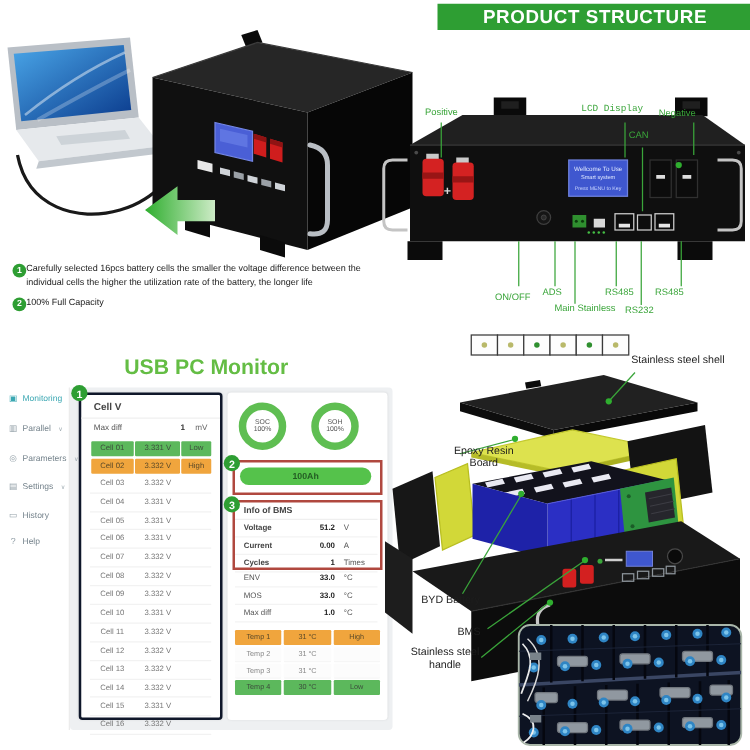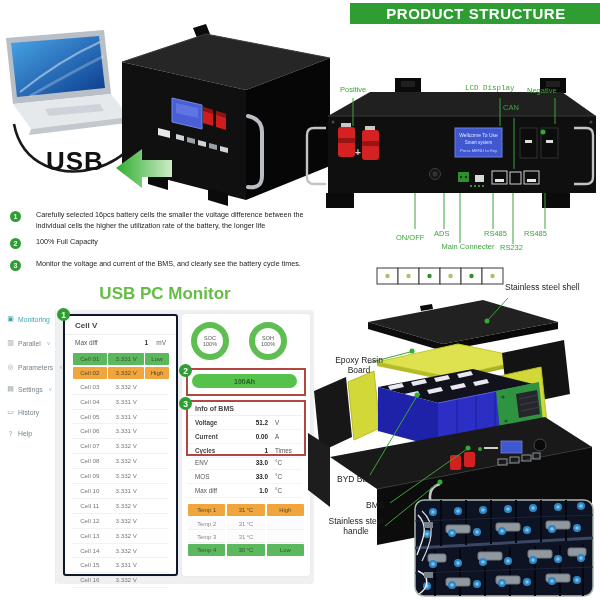--- a/index.html
+++ b/index.html
@@ -7,21 +7,21 @@
          font-family:"Liberation Sans",sans-serif;}
   .abs{position:absolute;}
   .hdr{position:absolute;height:21px;background:#2e9e33;color:#fff;font-weight:bold;
        font-size:15px;text-align:center;line-height:21px;letter-spacing:.5px;}
   .usb-big{position:absolute;font-size:26px;font-weight:bold;color:#111;letter-spacing:1px;}
   
   .plabel{position:absolute;color:#3aa53a;font-size:7.5px;line-height:1.15;}
   .xlabel{position:absolute;color:#1d1d1d;font-size:8.5px;line-height:1.2;}
   .ctr{text-align:center;}
   
-  .bullet{position:absolute;left:10px;display:flex;gap:15px;width:300px;}
+  .bullet{position:absolute;left:10px;display:flex;gap:0;width:300px;}
   .nb{flex:0 0 11px;width:11px;height:11px;border-radius:50%;background:#2e9e33;color:#fff;
       font-size:7px;font-weight:bold;display:flex;align-items:center;justify-content:center;margin-top:1px;}
   .btxt{font-size:7.2px;color:#222;line-height:1.5;}
   .mon-title{position:absolute;left:0;top:284px;width:330px;text-align:center;
              font-size:17px;font-weight:bold;color:#64bd44;}
   
   .ui-side{position:absolute;left:0;top:310px;width:55px;height:274px;background:#fff;border-right:1px solid #ececec;}
   .ui-bg{position:absolute;left:56px;top:310px;width:258px;height:274px;background:#eef0f2;border-radius:3px;}
   .sitem{position:absolute;left:6px;display:flex;align-items:center;gap:3px;font-size:6.8px;color:#74828b;cursor:pointer;}
   .sitem .icn{font-size:7px;width:9px;text-align:center;color:#93a0a8;}
@@ -113,21 +113,20 @@
       <polygon points="209,121 217,123 217,128 209,126" fill="#9aa0a6"></polygon>
       <polygon points="220,124 228,126 228,131 220,129" fill="#cfd3d8"></polygon>
       <path d="M248,94 q14,3 14,16 l0,44 q0,13 -14,11" stroke="#b9bec4" stroke-width="4" fill="none" stroke-linecap="round"></path>
       <polygon points="148,150 168,156 168,168 148,162" fill="#0b0b0b"></polygon>
       <polygon points="208,166 228,172 228,184 208,178" fill="#0b0b0b"></polygon>
     </g>
     <g>
       <polygon points="116,146 142,127 142,138 172,138 172,155 142,155 142,166" fill="url(#ag)"></polygon>
     </g>
   </svg>
-  <div class="usb-big" style="left:46px;top:146px;">USB</div>
 
   <svg class="abs" style="left:300px;top:52px;" width="300" height="238" viewBox="0 0 300 238">
     <g>
       <rect x="95" y="26" width="26" height="15" fill="#0a0a0a"></rect>
       <rect x="101" y="29" width="14" height="6" fill="#1f1f1f"></rect>
       <rect x="240" y="26" width="26" height="15" fill="#0a0a0a"></rect>
       <rect x="246" y="29" width="14" height="6" fill="#1f1f1f"></rect>
       <polygon points="28,64 70,40 262,40 296,64" fill="#202020"></polygon>
       <rect x="28" y="64" width="268" height="77" fill="#0f0f0f"></rect>
       <line x1="28" y1="64" x2="296" y2="64" stroke="#383838"></line>
@@ -202,34 +201,30 @@
   </svg>
 
   <div class="plabel" style="left:340px;top:86px;">Positive</div>
   <div class="plabel" style="left:465px;top:84px;font-family:Liberation Mono, monospace;">LCD Display</div>
   <div class="plabel" style="left:527px;top:87px;">Negative</div>
   <div class="plabel" style="left:503px;top:104px;">CAN</div>
   <div class="plabel" style="left:396px;top:234px;">ON/OFF</div>
   <div class="plabel" style="left:434px;top:230px;">ADS</div>
   <div class="plabel" style="left:484px;top:230px;">RS485</div>
   <div class="plabel" style="left:524px;top:230px;">RS485</div>
-  <div class="plabel ctr" style="left:441px;top:243px;width:54px;">Main Connecter</div>
+  <div class="plabel ctr" style="left:441px;top:243px;width:54px;">Main Stainless</div>
   <div class="plabel" style="left:500px;top:244px;">RS232</div>
 
   <div class="bullet" style="top:210px;">
     <span class="nb">1</span>
     <span class="btxt">Carefully selected 16pcs battery cells the smaller the voltage difference between the individual cells the higher the utilization rate of the battery, the longer life</span>
   </div>
   <div class="bullet" style="top:237px;">
     <span class="nb">2</span>
     <span class="btxt">100% Full Capacity</span>
-  </div>
-  <div class="bullet" style="top:259px;">
-    <span class="nb">3</span>
-    <span class="btxt">Monitor the voltage and current of the BMS, and clearly see the battery cycle times.</span>
   </div>
 
   <div class="mon-title">USB PC Monitor</div>
 
   <div class="ui-side"></div>
   <div class="ui-bg"></div>
 
   <div class="sitem active" style="top:315px;">
     <span class="icn">▣</span>
     <span>Monitoring</span>
@@ -577,18 +572,18 @@
         <path d="M118,240 C130,252 122,266 117,280" stroke="#e8e8e8" stroke-width="1.4" fill="none"></path>
         <path d="M122,236 C138,250 130,270 122,286" stroke="#d8d8d8" stroke-width="1.2" fill="none"></path>
         <path d="M118,296 C132,302 127,314 119,319" stroke="#eeeeee" stroke-width="1.4" fill="none"></path>
         <rect x="124" y="247" width="9" height="6" fill="#79828a"></rect>
         <rect x="124" y="297" width="9" height="6" fill="#79828a"></rect>
       </g>
     </g>
   </svg>
 
   <div class="xlabel" style="left:505px;top:282px;width:92px;">Stainless steel shell</div>
-  <div class="xlabel ctr" style="left:330px;top:355px;width:58px;">Epoxy Resin Board</div>
+  <div class="xlabel ctr" style="left:310px;top:355px;width:58px;padding-left:48px;">Epoxy Resin Board</div>
   <div class="xlabel" style="left:337px;top:474px;width:60px;">BYD Battery</div>
   <div class="xlabel" style="left:366px;top:500px;width:30px;">BMS</div>
   <div class="xlabel ctr" style="left:328px;top:516px;width:56px;">Stainless steel handle</div>
 
 </div>
 
 </body></html>

